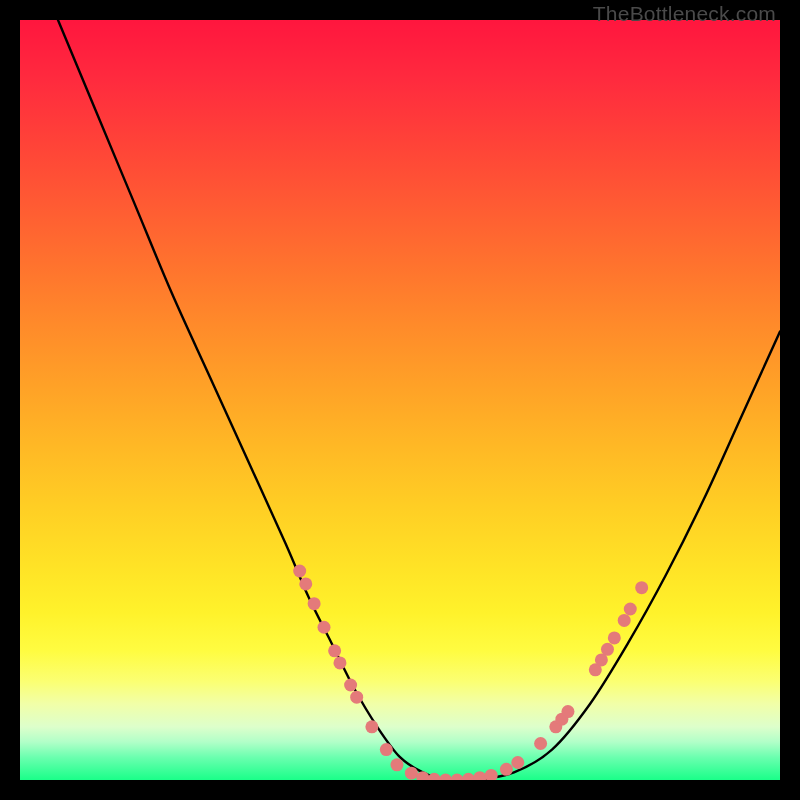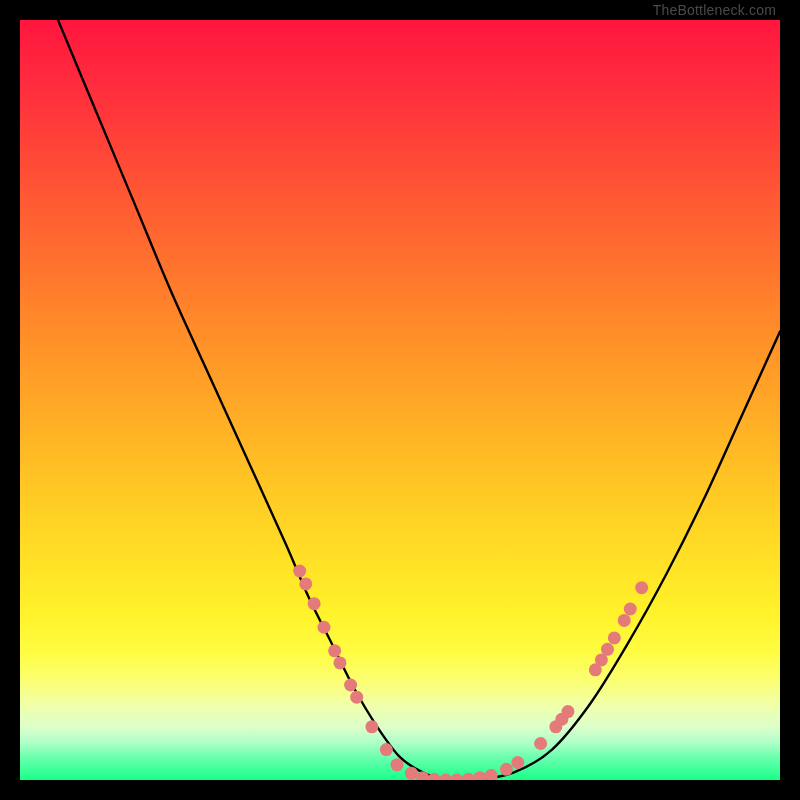--- a/index.html
+++ b/index.html
@@ -44,21 +44,21 @@
       #b1ffc8 95%,
       #6bffaf 97%,
       #1aff89 100%
     );
   }
   .watermark {
     position: absolute;
     top: 2px;
     right: 24px;
     color: #4a4a4a;
-    font-size: 14px;
+    font-size: 21px;
     font-weight: 500;
     letter-spacing: 0.2px;
     z-index: 10;
     user-select: none;
   }
   svg.curve {
     position: absolute;
     left: 0;
     top: 0;
     width: 760px;

